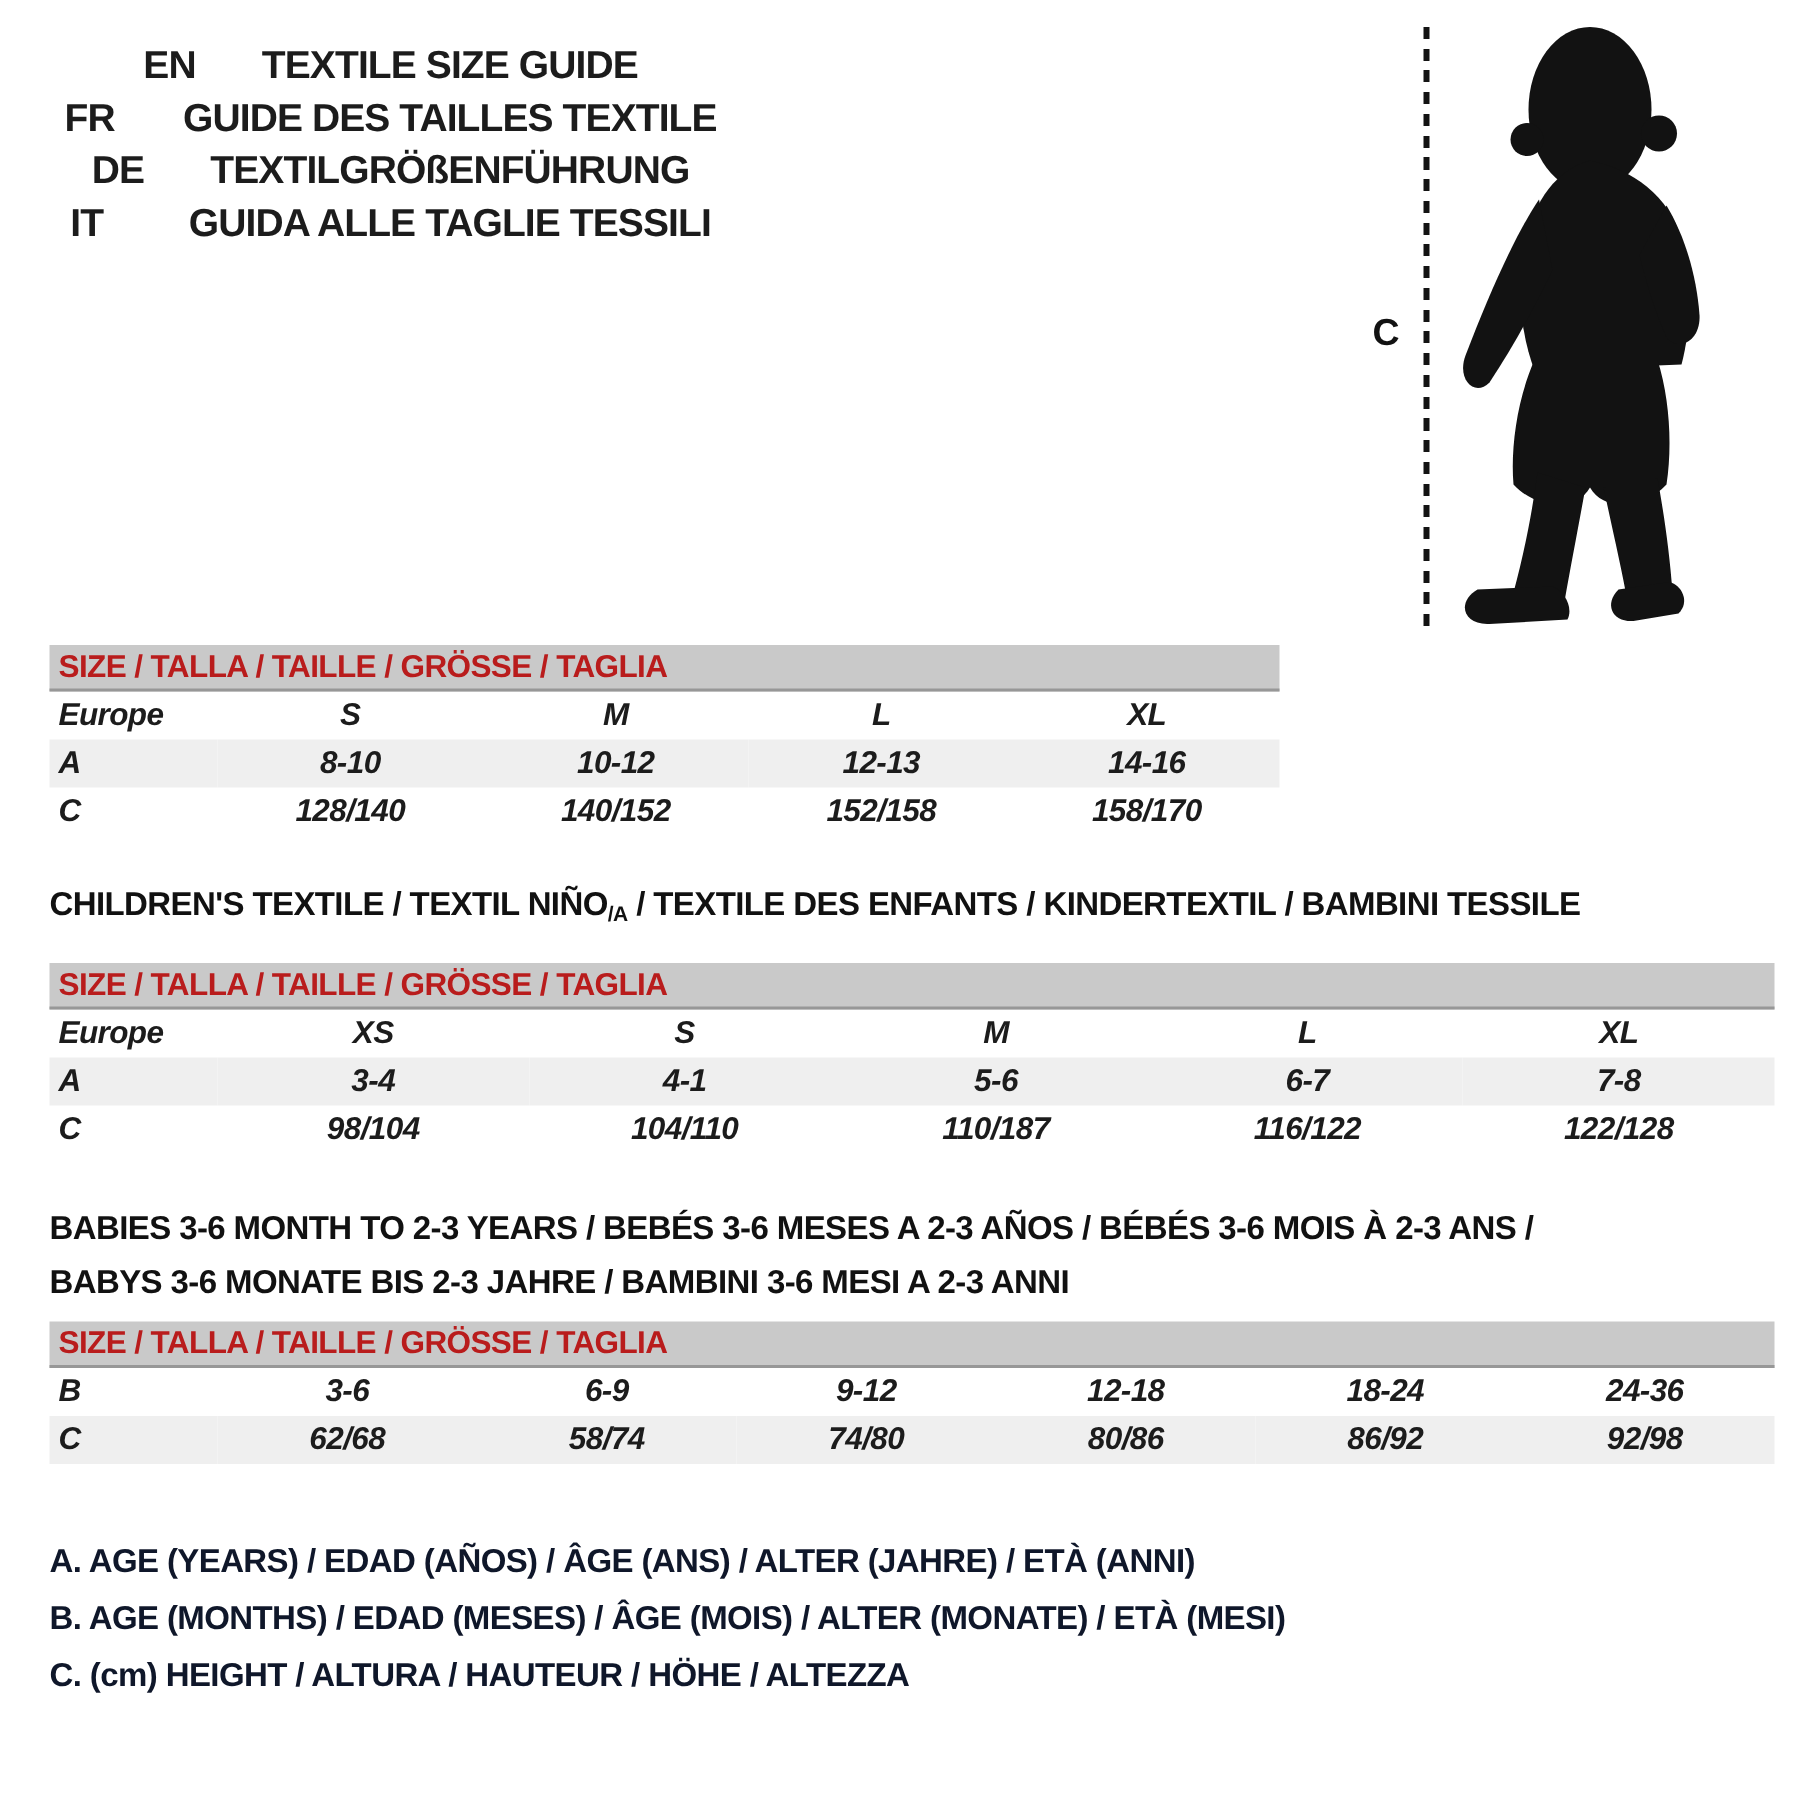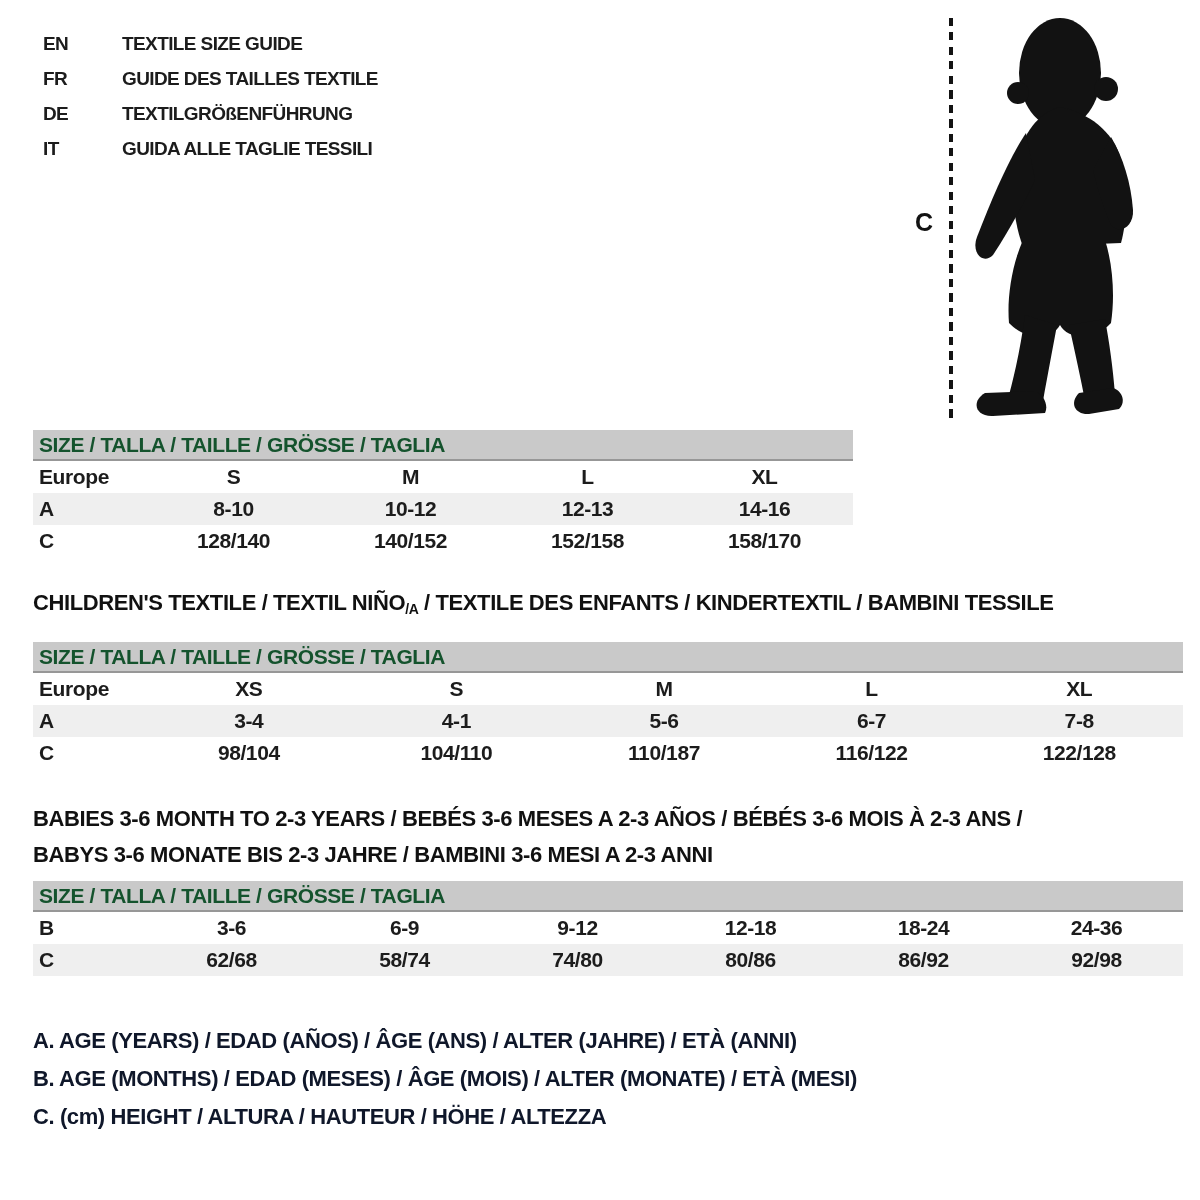--- a/index.html
+++ b/index.html
@@ -15,21 +15,21 @@
     background:#ffffff;
     color:var(--ink);
     font-family:"Liberation Sans", sans-serif;
     font-weight:bold;
     font-stretch:condensed;
     overflow:hidden;
   }
 
   
   .lang-block{position:absolute;left:43px;top:26px;}
-  .lang-row{display:flex;font-size:19px;line-height:35px;letter-spacing:-0.6px;}
+  .lang-row{display:flex;font-size:26px;line-height:35px;letter-spacing:-0.6px;justify-content:center;}
   .lang-code{width:79px;flex:0 0 79px;}
 
   
   .figure{position:absolute;left:905px;top:12px;width:250px;height:412px;color:#121212;}
   .measure-line{
     position:absolute;left:44px;top:6px;width:4px;height:400px;
     background:repeating-linear-gradient(to bottom,#131313 0 8px,transparent 8px 14.5px);
   }
   .measure-label{position:absolute;left:10px;top:196px;font-size:25px;}
   .baby-svg{position:absolute;left:58px;top:3px;}
@@ -42,23 +42,23 @@
   .gap-after-title{margin-bottom:21px;}
   .gap-after-title-sm{margin-bottom:8px;}
   .sec-children{margin-top:34px;}
   .sec-babies{margin-top:32px;}
 
   .tbl-junior{width:820px;}
   .tbl-wide{width:1150px;}
 
   .size-bar{
     height:31px;background:var(--bar-bg);border-bottom:2px solid var(--bar-border);
-    font-size:21px;line-height:29px;padding-left:6px;letter-spacing:-0.4px;color:#14532d;
-  }
-  table{width:100%;border-collapse:collapse;table-layout:fixed;}
+    font-size:21px;line-height:29px;padding-left:6px;letter-spacing:-0.4px;color:#b91c1c;
+  }
+  table{width:100%;border-collapse:collapse;table-layout:fixed;font-style:italic;}
   td{height:32px;font-size:21px;font-weight:bold;text-align:center;letter-spacing:-0.4px;vertical-align:middle;padding:0;}
   td.row-label{width:112px;text-align:left;padding-left:6px;}
   tr.shaded{background:var(--shade);}
 
   
   .legend{margin-top:46px;}
   .legend-line{font-size:22px;line-height:38px;letter-spacing:-0.4px;color:#0f172a;}
 </style>
 </head>
 <body>

